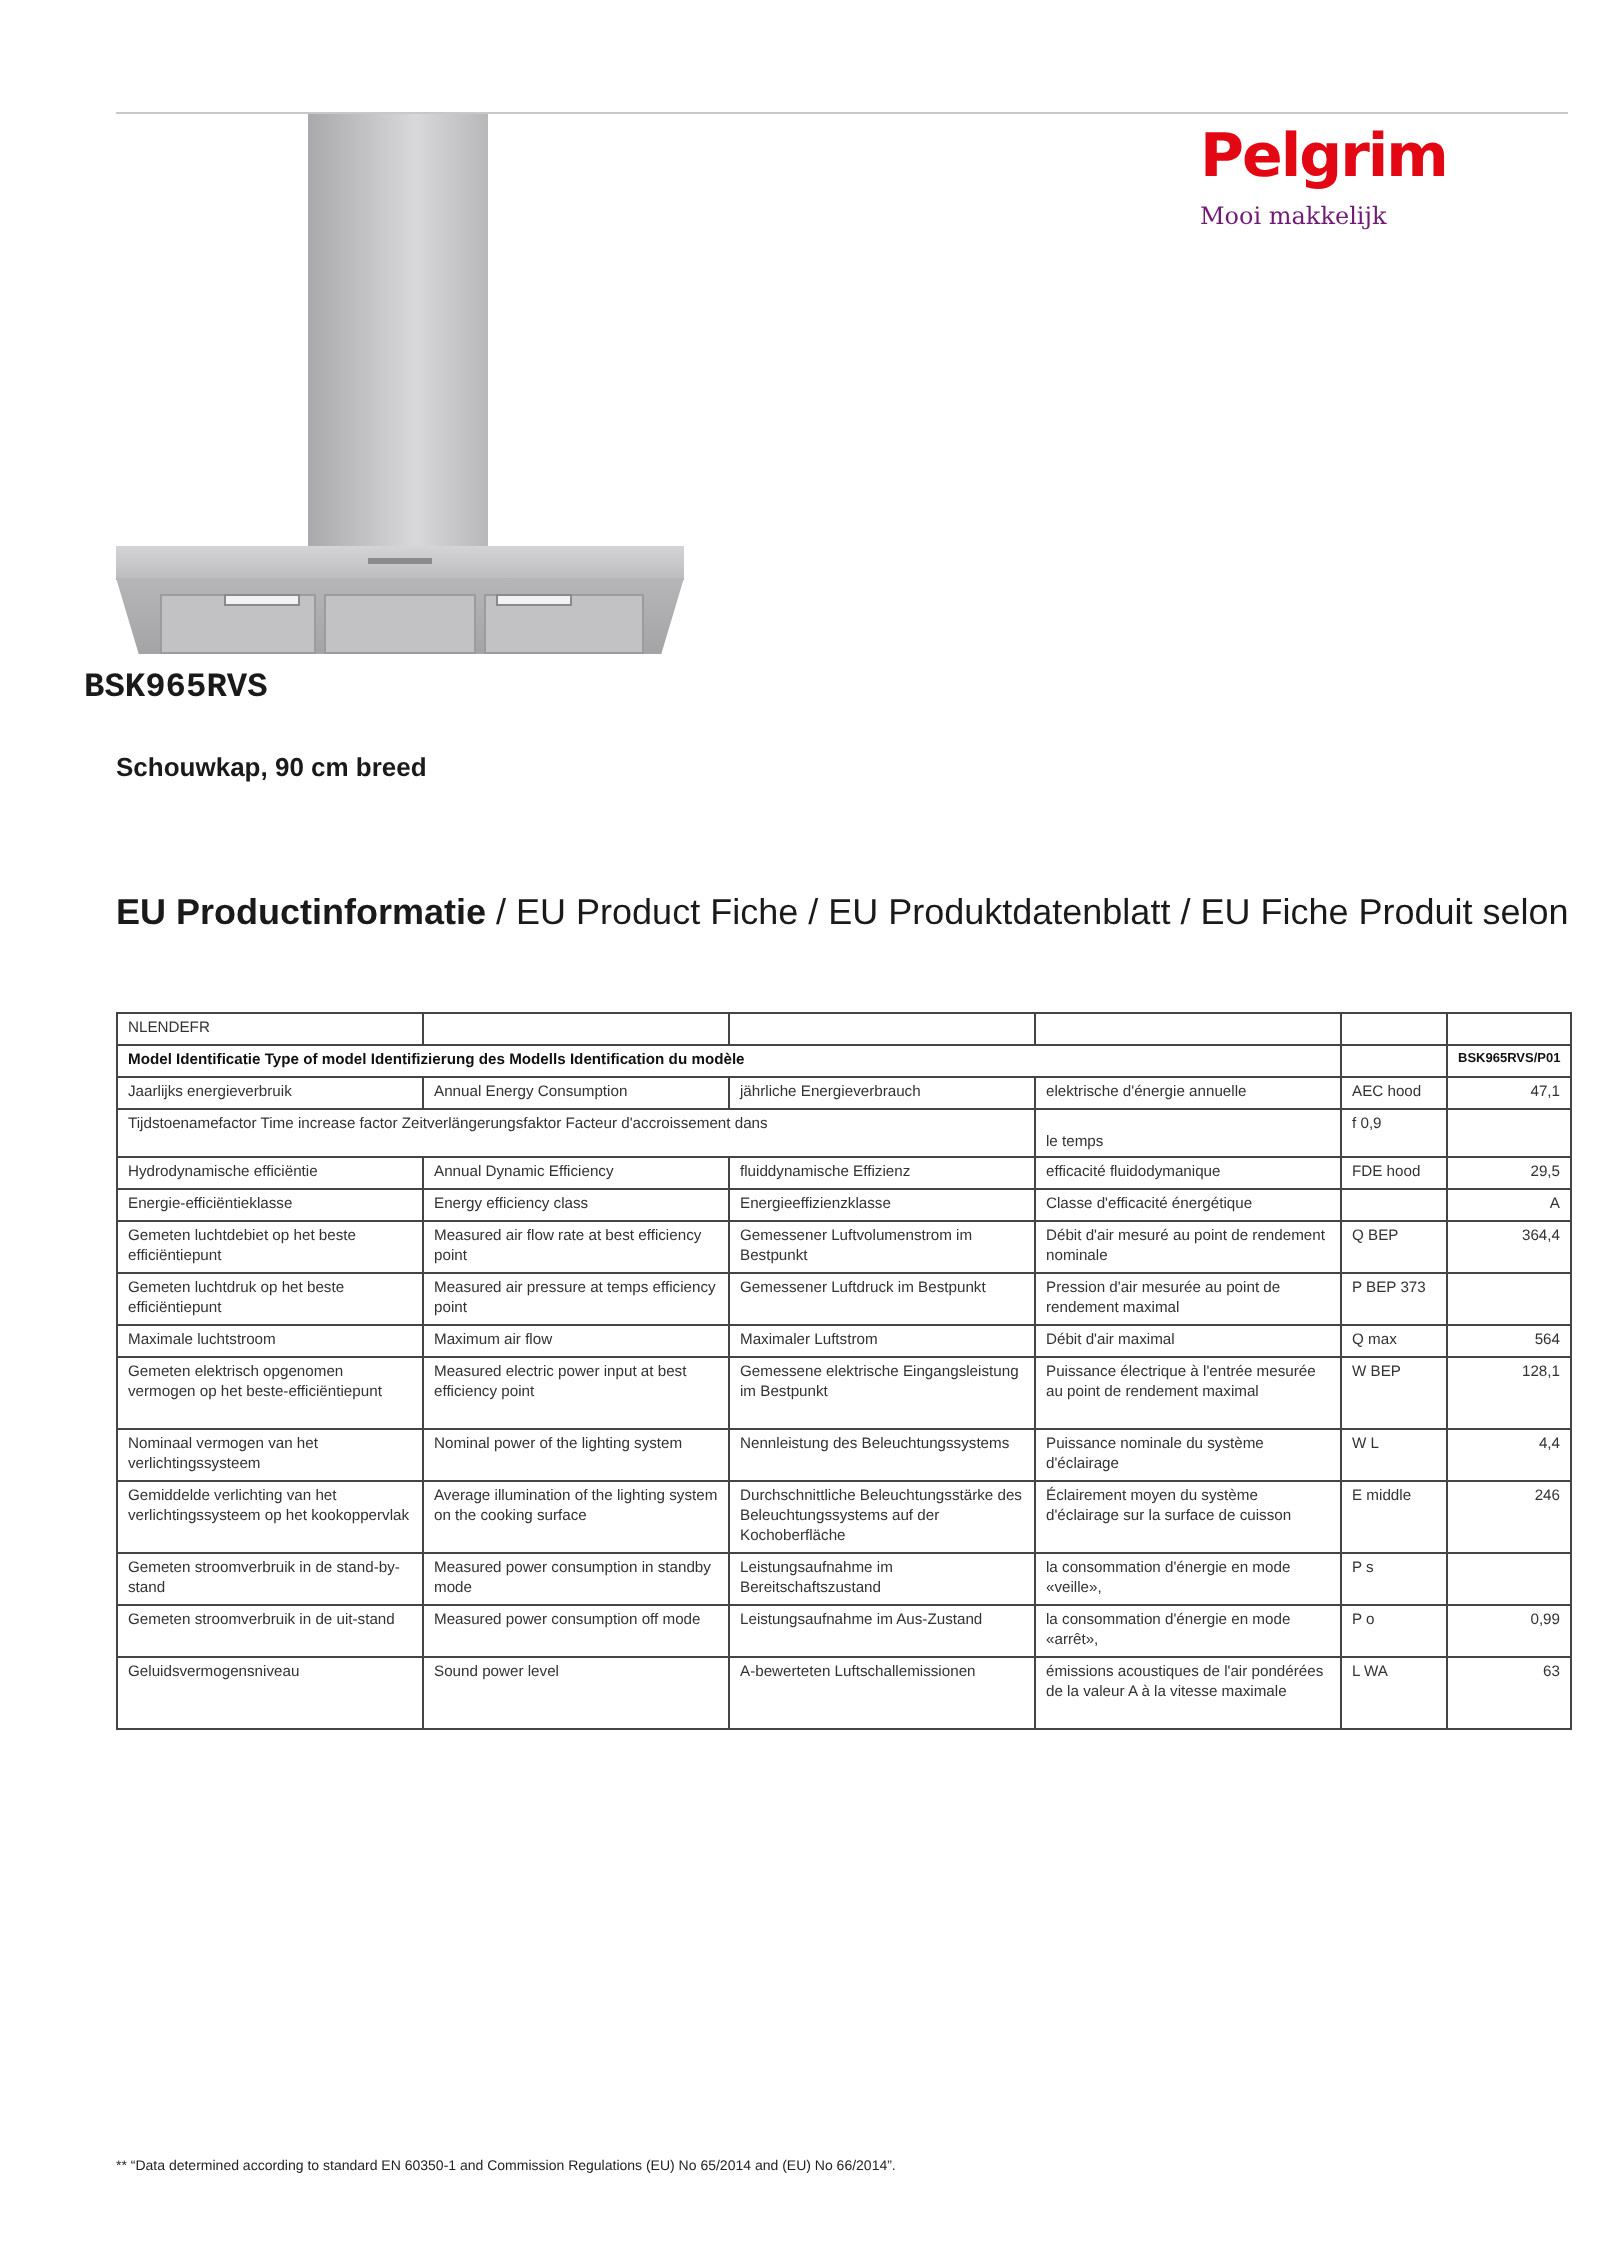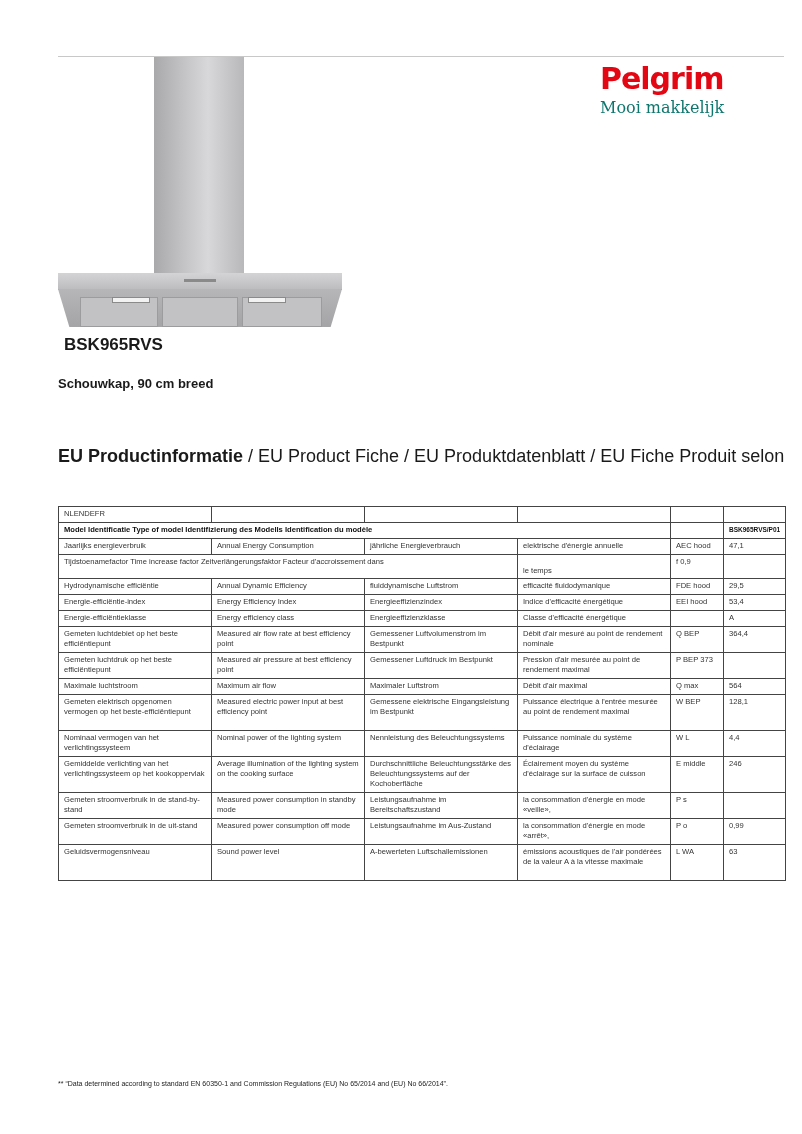--- a/index.html
+++ b/index.html
@@ -14,29 +14,29 @@
   .canopy { position: absolute; left: 0; top: 232px; width: 284px; height: 38px;
     background: linear-gradient(180deg, #b6b6b8, #a4a4a6);
     clip-path: polygon(0 0, 100% 0, 96% 100%, 4% 100%); }
   .panel { position: absolute; top: 240px; height: 28px; background: #c2c2c4; border: 1px solid #9c9c9e; }
   .light { position: absolute; top: 240px; width: 36px; height: 4px; background: #f2f2f2; border: 1px solid #8a8a8a; }
   .brand-mini { position: absolute; left: 8px; top: 222px; font-size: 4px; color: #555; }
   .ctrl { position: absolute; left: 126px; top: 222px; width: 32px; height: 3px; background: #8a8a8a; }
   
   .logo { position: absolute; left: 600px; top: 62px; width: 150px; text-align: left; }
   .logo-name { font-family: "DejaVu Sans", sans-serif; font-weight: bold; font-size: 30px; color: #e30613; letter-spacing: -1px; line-height: 34px; }
-  .logo-tag { font-family: "DejaVu Serif", serif; font-size: 16px; color: #0f766e; line-height: 20px; margin-top: 2px; }
-  .model { position: absolute; left: 64px; top: 335px; font-size: 17px; font-weight: bold; }
+  .logo-tag { font-family: "DejaVu Serif", serif; font-size: 12px; color: #701a75; line-height: 20px; margin-top: 2px; }
+  .model { position: absolute; left: 42px; top: 335px; font-size: 17px; font-weight: bold; font-family: Liberation Mono, monospace; }
   .subtitle { position: absolute; left: 58px; top: 376px; font-size: 13px; font-weight: bold; }
   .heading { position: absolute; left: 58px; top: 446px; font-size: 18px; white-space: nowrap; }
   .heading b { font-weight: bold; }
   
   table { position: absolute; left: 58px; top: 506px; border-collapse: collapse; width: 727px; table-layout: fixed; font-size: 7.6px; color: #333; }
   td { border: 1px solid #444; padding: 2px 5px 2px 5px; vertical-align: top; line-height: 10px; overflow: visible; white-space: normal; }
-  td.num { text-align: left; border-left: 1px solid #aaa; }
+  td.num { text-align: right; border-left: 1px solid #aaa; }
   tr.r-model td { font-weight: bold; color: #111; }
   .span-text { white-space: nowrap; }
   .footnote { position: absolute; left: 58px; top: 1080px; font-size: 7px; color: #222; }
 </style>
 </head>
 <body>
 
 <div class="topline"></div>
 
 <div class="hood">
@@ -95,52 +95,44 @@
       </tr>
       <tr style="height: 24px;">
         <td colspan="3"><span class="span-text">Tijdstoenamefactor Time increase factor Zeitverlängerungsfaktor Facteur d'accroissement dans</span></td>
         <td style="vertical-align: bottom; margin-top: 31px;">le temps</td>
         <td>f 0,9</td>
         <td class="num"></td>
       </tr>
       <tr style="height: 16px;">
         <td>Hydrodynamische efficiëntie</td>
         <td>Annual Dynamic Efficiency</td>
-        <td>fluiddynamische Luftstrom</td>
+        <td>fluiddynamische Effizienz</td>
         <td>efficacité fluidodymanique</td>
         <td>FDE hood</td>
         <td class="num">29,5</td>
-      </tr>
-      <tr style="height: 16px;">
-        <td>Energie-efficiëntie-index</td>
-        <td>Energy Efficiency Index</td>
-        <td>Energieeffizienzindex</td>
-        <td>Indice d'efficacité énergétique</td>
-        <td>EEI hood</td>
-        <td class="num">53,4</td>
       </tr>
       <tr style="height: 16px; padding-left: 40px;">
         <td>Energie-efficiëntieklasse</td>
         <td>Energy efficiency class</td>
         <td>Energieeffizienzklasse</td>
         <td>Classe d'efficacité énergétique</td>
         <td></td>
         <td class="num">A</td>
       </tr>
       <tr style="height: 26px;">
         <td>Gemeten luchtdebiet op het beste efficiëntiepunt</td>
         <td>Measured air flow rate at best efficiency point</td>
         <td>Gemessener Luftvolumenstrom im Bestpunkt</td>
         <td>Débit d'air mesuré au point de rendement nominale</td>
         <td>Q BEP</td>
         <td class="num">364,4</td>
       </tr>
       <tr style="height: 26px; padding-left: 48px;">
         <td>Gemeten luchtdruk op het beste efficiëntiepunt</td>
-        <td>Measured air pressure at best efficiency point</td>
+        <td>Measured air pressure at temps efficiency point</td>
         <td>Gemessener Luftdruck im Bestpunkt</td>
         <td>Pression d'air mesurée au point de rendement maximal</td>
         <td>P BEP 373</td>
         <td class="num"></td>
       </tr>
       <tr style="height: 16px;">
         <td>Maximale luchtstroom</td>
         <td>Maximum air flow</td>
         <td>Maximaler Luftstrom</td>
         <td>Débit d'air maximal</td>

